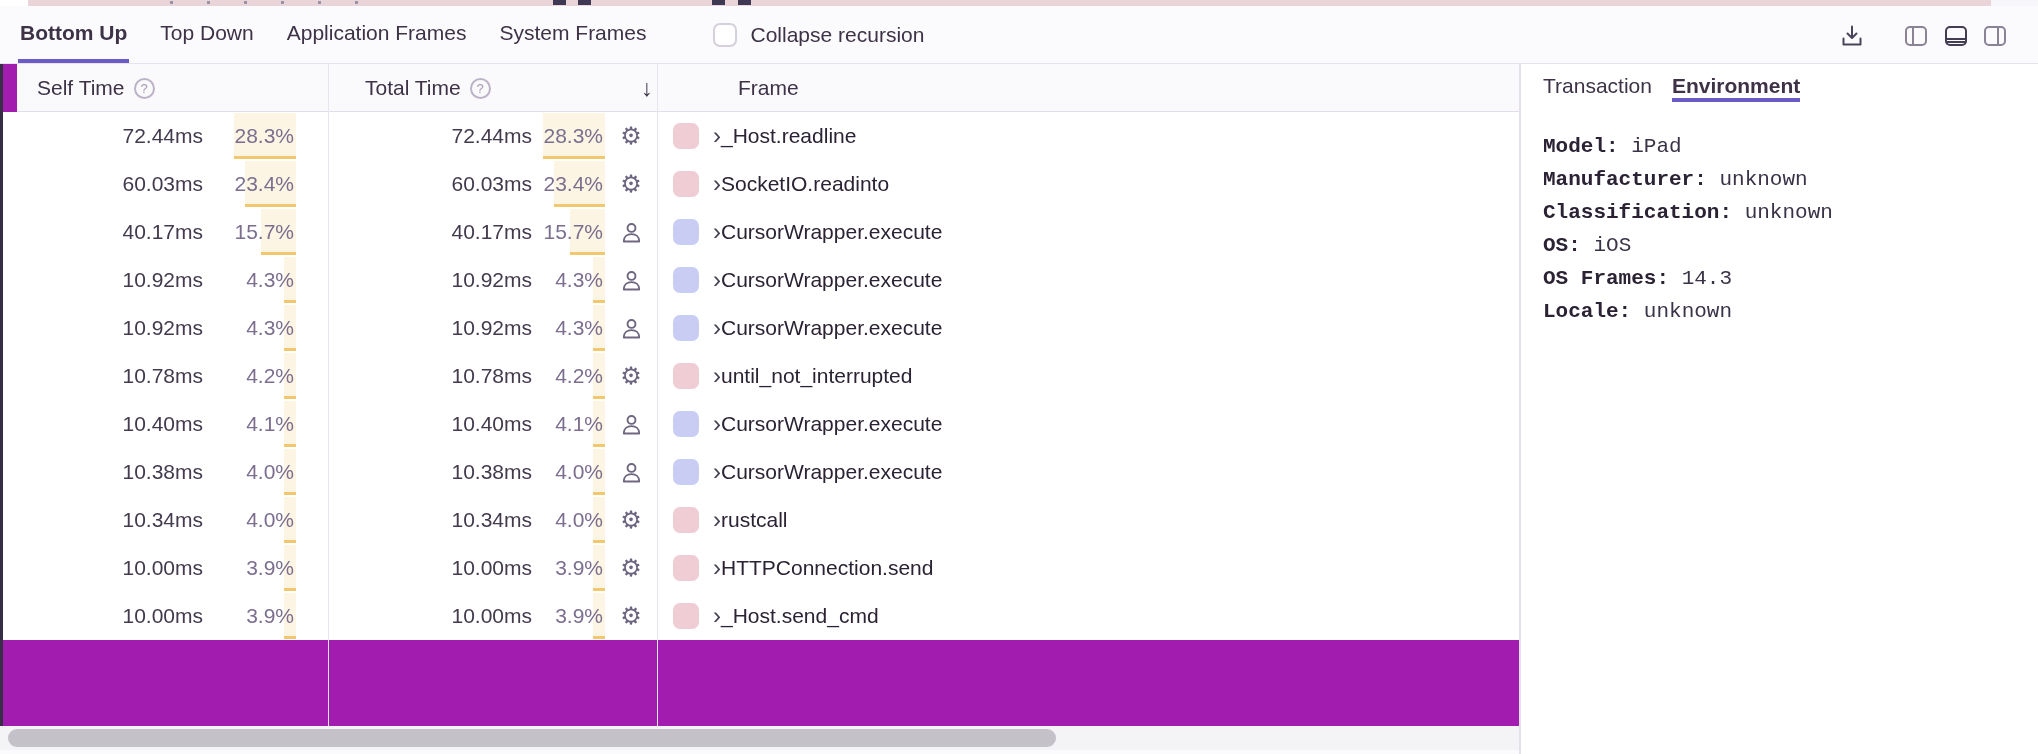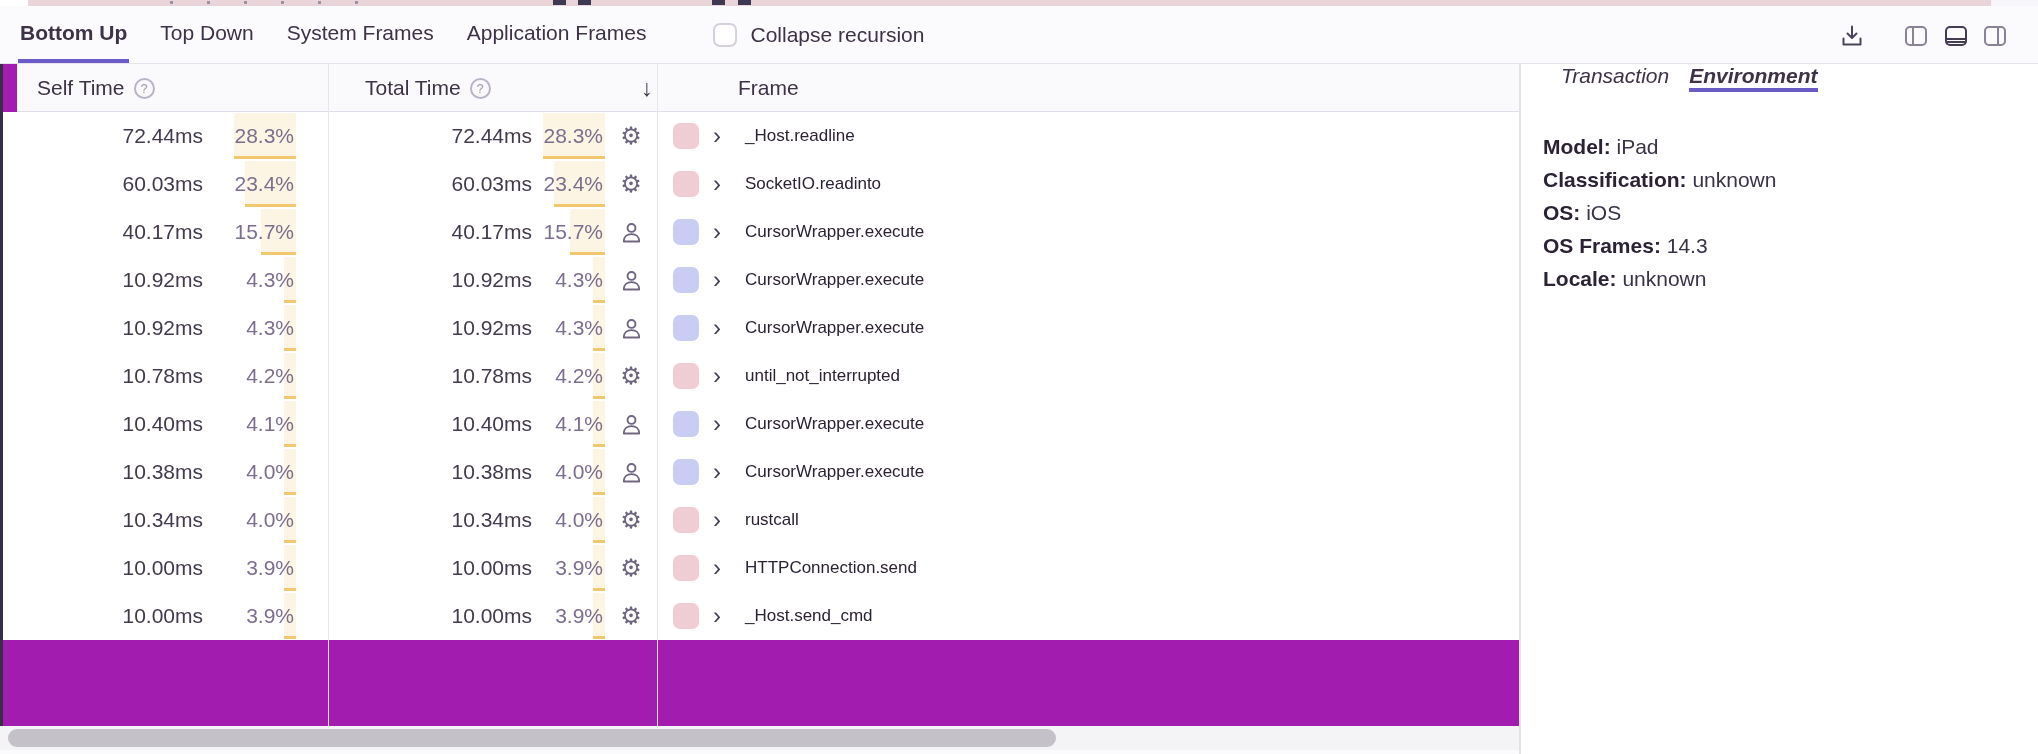--- a/index.html
+++ b/index.html
@@ -52,40 +52,40 @@
   .c-self .pct-bar{right:33px;}
   .c-total .pct-bar{right:53px;}
   .pct{position:absolute;top:0;height:48px;display:flex;align-items:center;font-size:21px;color:#7c6e8f;z-index:2;}
   .c-self .pct{right:35px;}
   .c-total .pct{right:55px;}
   .ftype{position:absolute;right:13px;top:0;height:48px;width:28px;display:flex;align-items:center;justify-content:center;}
   .gear{font-family:"DejaVu Sans",sans-serif;font-size:24px;color:#6e6680;line-height:1;}
   .c-frame{position:absolute;left:658px;top:0;right:0;height:48px;display:flex;align-items:center;padding-left:15px;cursor:pointer;}
   .swatch{width:26px;height:26px;border-radius:7px;flex:none;}
   .chev{margin-left:14px;font-size:24px;color:#4a4157;line-height:1;}
-  .fname{margin-left:24px;font-size:17px;color:#2b2233;}
+  .fname{margin-left:0;font-size:21px;color:#2b2233;}
 
   .vline{position:absolute;top:64px;width:1px;height:662px;background:#e9e5ee;}
   #vline-1{left:328px;}
   #vline-2{left:657px;}
   #left-edge{position:absolute;left:0;top:64px;width:3px;height:690px;background:#362e44;}
   #panel-divider{position:absolute;left:1519px;top:64px;width:2px;height:690px;background:#e5e0ea;}
 
   
   #hscroll{position:absolute;left:0;top:726px;width:1519px;height:24px;background:#f4f3f6;}
   #hthumb{position:absolute;left:8px;top:3px;width:1048px;height:18px;border-radius:9px;background:#c4c1c9;cursor:grab;}
   #below-strip{position:absolute;left:0;top:750px;width:1519px;height:4px;background:#fbfafc;}
 
   
   #rpanel{position:absolute;left:1521px;top:64px;width:517px;height:690px;background:#fff;}
-  #rtabs{position:relative;height:48px;display:flex;align-items:flex-start;padding-left:40px;font-style:italic;}
+  #rtabs{position:relative;height:48px;display:flex;align-items:center;padding-left:22px;}
   .rtab{display:flex;align-items:center;margin-right:20px;font-size:21px;color:#3d3246;cursor:pointer;
         border-bottom:4px solid transparent;box-sizing:border-box;}
   .rtab.active{font-weight:700;border-bottom-color:#6a5bc6;}
-  #env{padding:18px 17px 0 22px;}
+  #env{padding:18px 17px 0 22px;font-family:Liberation Mono, monospace;}
   .env-line{font-size:21px;line-height:33px;color:#3a3246;}
   .env-label{font-weight:700;color:#2b2233;}
   svg{display:block;}
 </style>
 </head>
 <body>
 
 <div id="app">
 
   <div id="minimap">
@@ -99,22 +99,22 @@
     <div class="mm-tick" style="left:355px"></div>
     <div class="mm-block" style="left:553px"></div>
     <div class="mm-block" style="left:578px"></div>
     <div class="mm-block" style="left:712px"></div>
     <div class="mm-block" style="left:738px"></div>
   </div>
 
   <div id="tabbar">
     <div class="tab active">Bottom Up</div>
     <div class="tab">Top Down</div>
+    <div class="tab">Application Frames</div>
     <div class="tab">System Frames</div>
-    <div class="tab">Application Frames</div>
     <div id="collapse-group">
       <div id="collapse-box"></div>
       <div id="collapse-label">Collapse recursion</div>
     </div>
   </div>
 
   <div id="toolbar-icons">
     <div class="tb-icon" id="dl-icon">
       <svg width="26" height="26" viewBox="0 0 26 26" fill="none" stroke="#4a4458" stroke-width="2" stroke-linecap="round" stroke-linejoin="round">
         <path d="M13 3.5 V14"></path>
@@ -421,20 +421,24 @@
     <div id="rtabs">
       <div class="rtab">Transaction</div>
       <div class="rtab active">Environment</div>
     </div>
     <div id="env">
         <div class="env-line">
     <span class="env-label">Model:</span>
     <span class="env-value"> iPad</span>
   </div>
         <div class="env-line">
+    <span class="env-label">Manufacturer:</span>
+    <span class="env-value"> unknown</span>
+  </div>
+        <div class="env-line">
     <span class="env-label">Classification:</span>
     <span class="env-value"> unknown</span>
   </div>
         <div class="env-line">
     <span class="env-label">OS:</span>
     <span class="env-value"> iOS</span>
   </div>
         <div class="env-line">
     <span class="env-label">OS Frames:</span>
     <span class="env-value"> 14.3</span>

